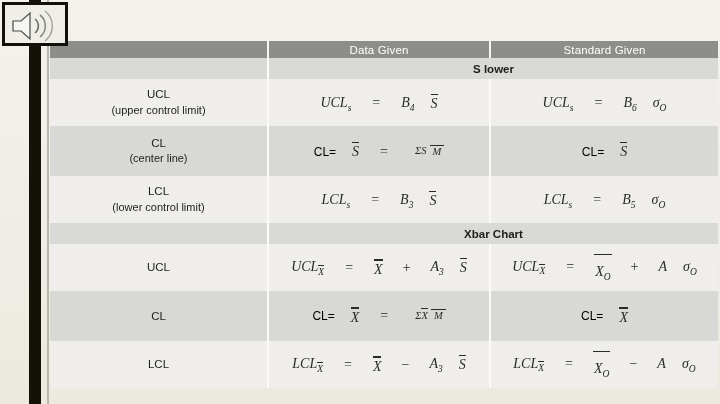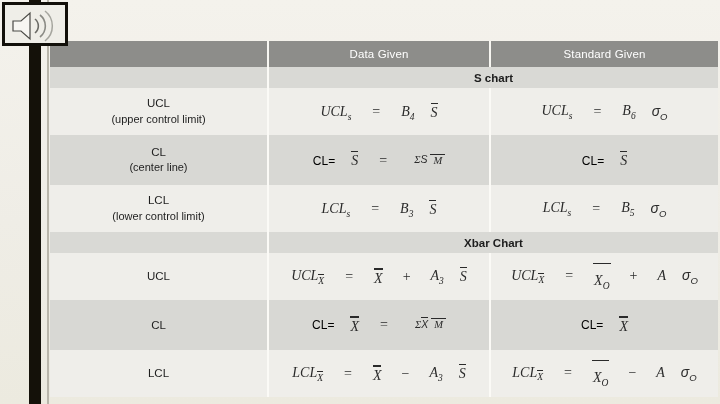--- a/index.html
+++ b/index.html
@@ -97,21 +97,21 @@
     padding: 2px 4px;
   }
   .matrix td:last-child, .matrix th:last-child { border-right: none; }
 
   
   tr.hdr th {
     background: #8d8d8a;
     color: #ffffff;
     font-size: 11.5px;
     font-weight: 400;
-    height: 26px;
+    height: 17px;
     letter-spacing: .15px;
     border-right: 2px solid #f7f6f1;
   }
   tr.hdr th.blank { background: #8d8d8a; }
 
   
   tr.section td {
     background: #d9d9d5;
     font-size: 11.5px;
     font-weight: bold;
@@ -201,21 +201,21 @@
     position: relative;
     top: -1px;
   }
   .frac .num { padding: 0 3px; }
   .frac .den {
     padding: 0 3px;
     border-top: 1px solid #2a2a2a;
     font-style: italic;
   }
 
-  .sig { font-family: Liberation Sans, sans-serif; font-style: italic; }
+  .sig { font-family: Liberation Serif, serif; font-style: italic; }
 </style>
 </head>
 <body>
 
 <div id="slide">
 
   <div class="left-bar"></div>
   <div class="left-bar-thin"></div>
 
   <div class="audio-icon">
@@ -238,21 +238,21 @@
       <tbody>
 
         <tr class="hdr">
           <th class="blank"></th>
           <th>Data Given</th>
           <th>Standard Given</th>
         </tr>
 
         <tr class="section">
           <td class="lead"></td>
-          <td colspan="2">S chart</td>
+          <td colspan="2">S lower</td>
         </tr>
 
         <tr class="body r-light">
           <td>
             <div class="lbl">
               <span>UCL</span>
               <span class="sub">(upper control limit)</span>
             </div>
           </td>
           <td>

